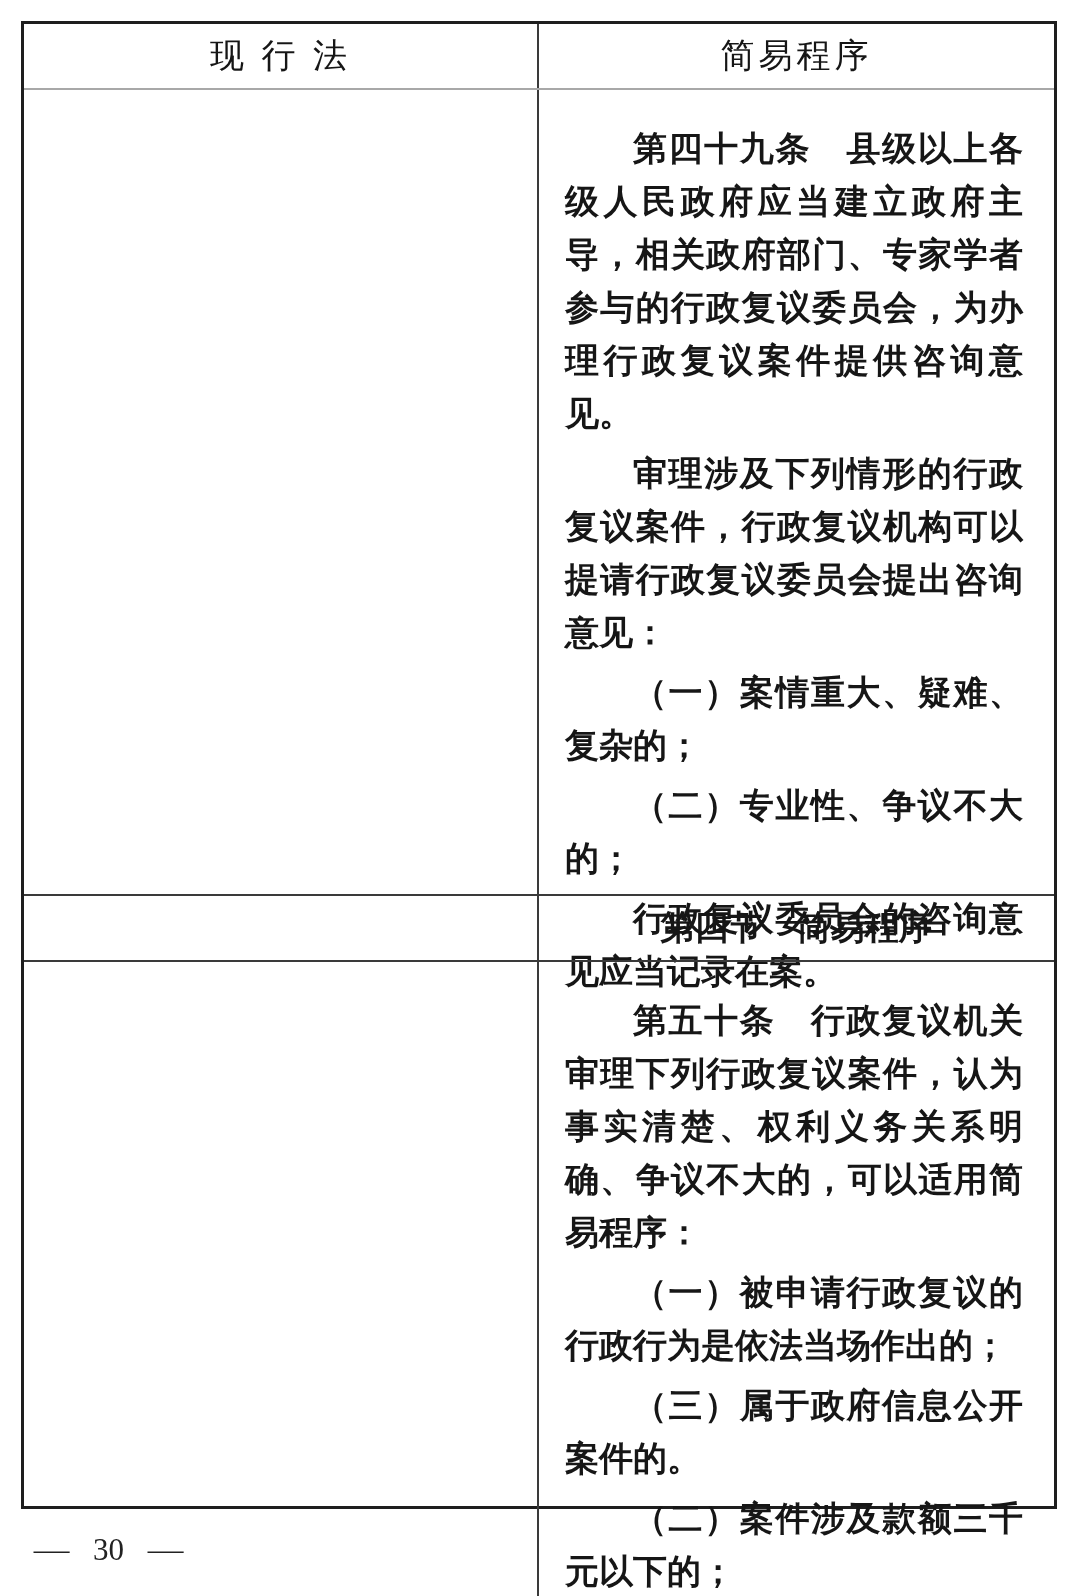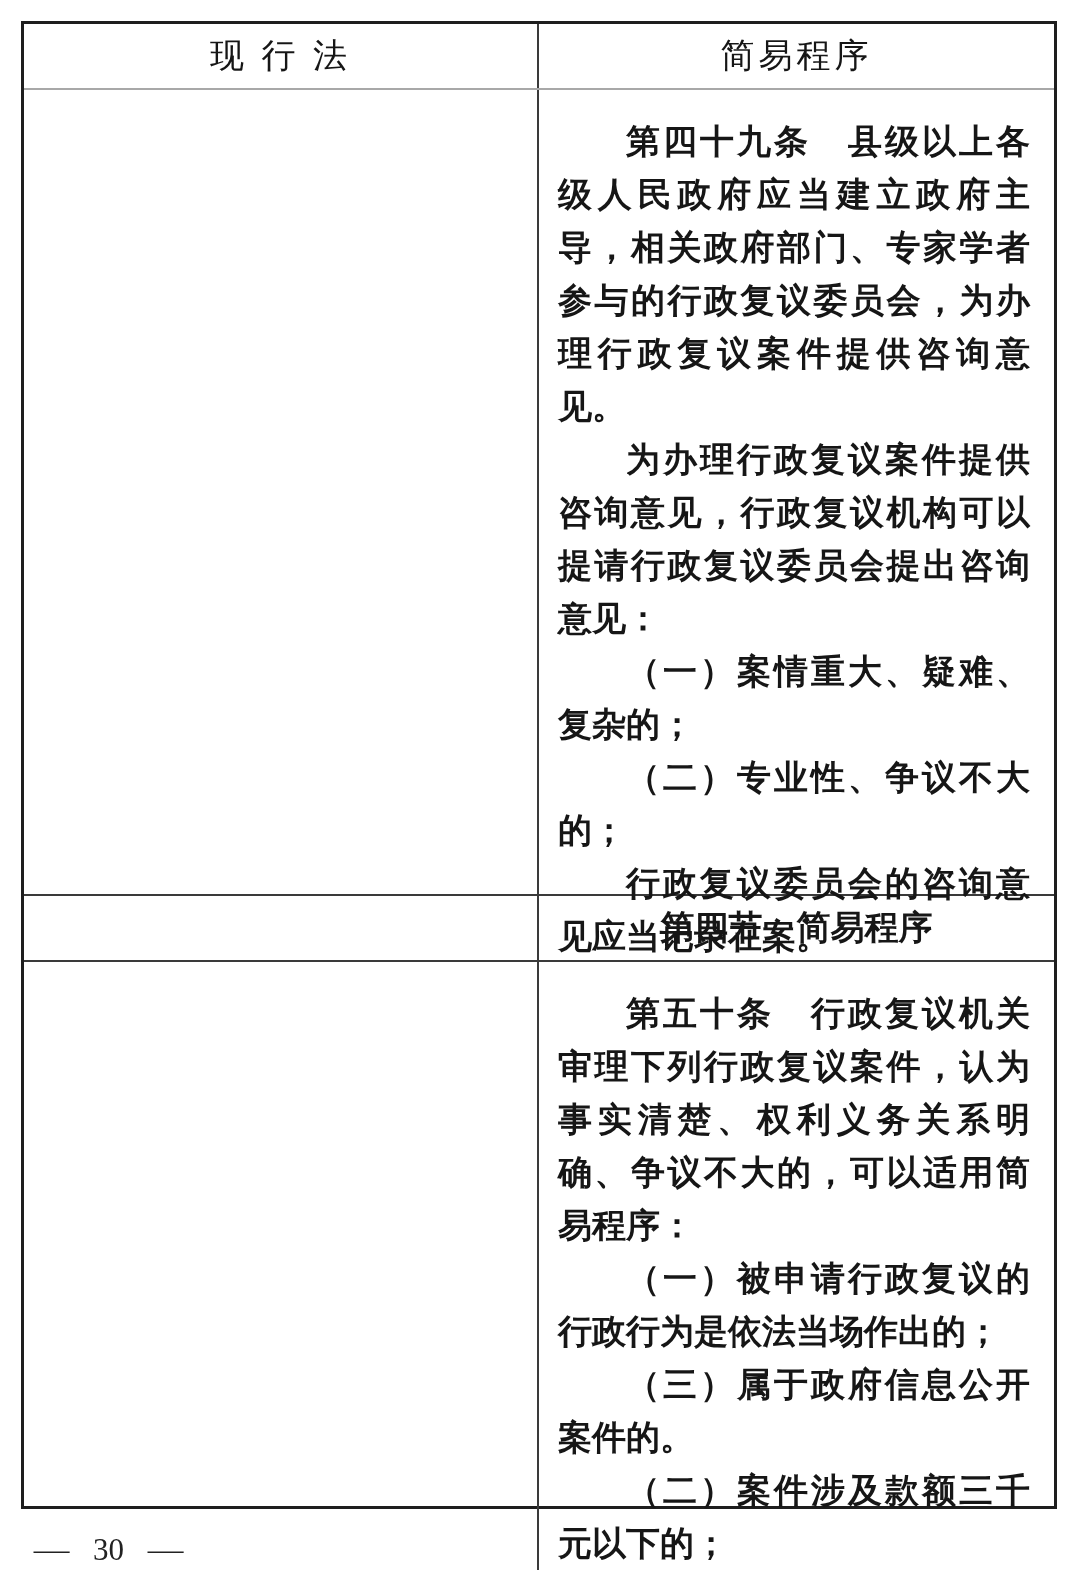--- a/index.html
+++ b/index.html
@@ -68,21 +68,21 @@
     letter-spacing: 4px;
     white-space: pre;
   }
   .content-cell {
     padding: 25px 24px 0 19px;
     font-size: 34px;
     line-height: 53px;
     font-weight: 600;
   }
   .content-cell p.para {
-    margin: 0;
+    margin: 7px;
     text-indent: 2em;
     text-align: justify;
   }
   .section-cell {
     display: flex;
     align-items: center;
     justify-content: center;
     font-size: 34px;
     font-weight: 600;
     white-space: pre;
@@ -110,21 +110,21 @@
 
   <div class="row header-row">
     <div class="cell left-cell header-cell">现 行 法</div>
     <div class="cell right-cell header-cell">简易程序</div>
   </div>
 
   <div class="row row-article49">
     <div class="cell left-cell"></div>
     <div class="cell right-cell content-cell">
         <p class="para">第四十九条　县级以上各级人民政府应当建立政府主导，相关政府部门、专家学者参与的行政复议委员会，为办理行政复议案件提供咨询意见。</p>
-        <p class="para">为办理行政复议案件提供咨询意见，行政复议机构可以提请行政复议委员会提出咨询意见：</p>
+        <p class="para">审理涉及下列情形的行政复议案件，行政复议机构可以提请行政复议委员会提出咨询意见：</p>
         <p class="para">（一）案情重大、疑难、复杂的；</p>
         <p class="para">（二）专业性、争议不大的；</p>
         <p class="para">行政复议委员会的咨询意见应当记录在案。</p>
       </div>
   </div>
 
   <div class="row row-section">
     <div class="cell left-cell"></div>
     <div class="cell right-cell section-cell">第四节　简易程序</div>
   </div>

